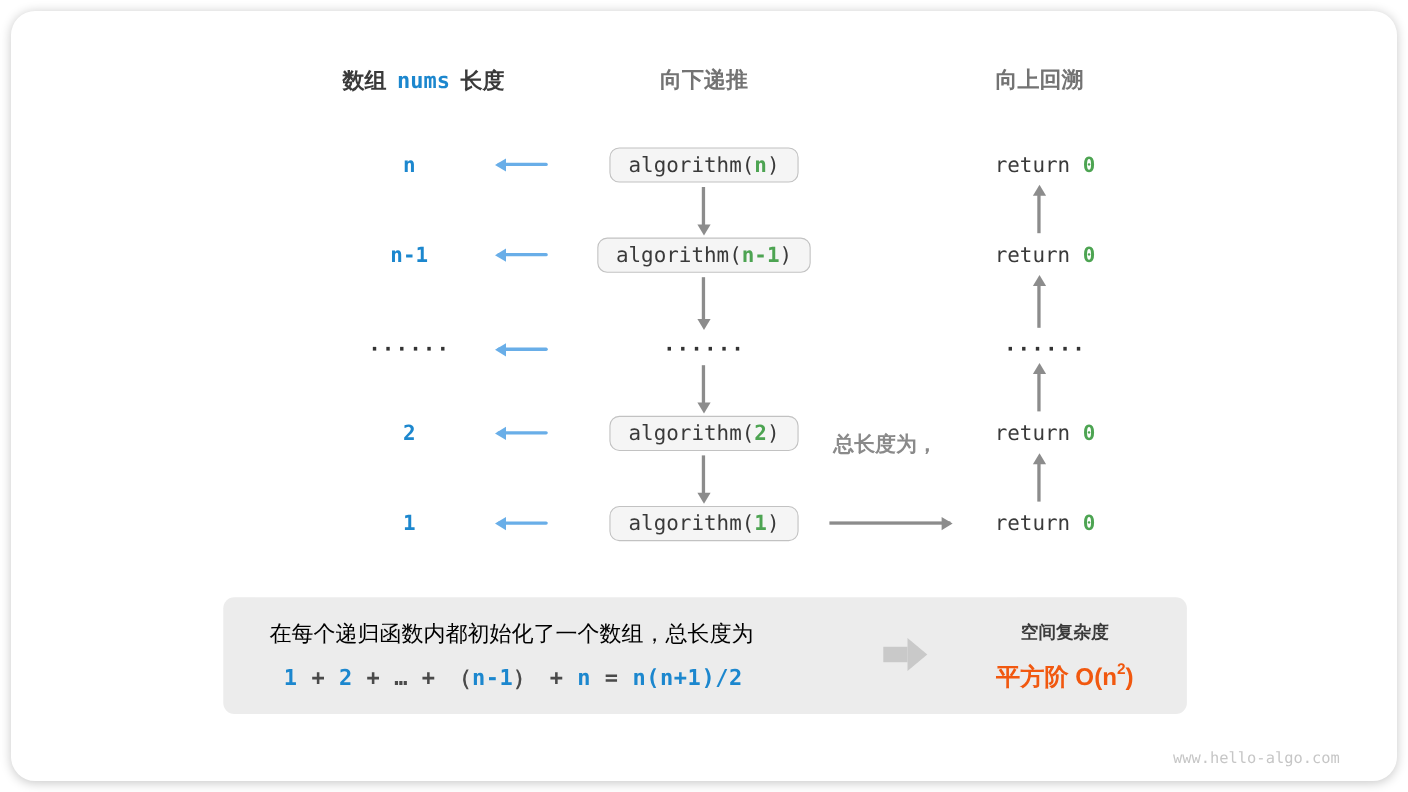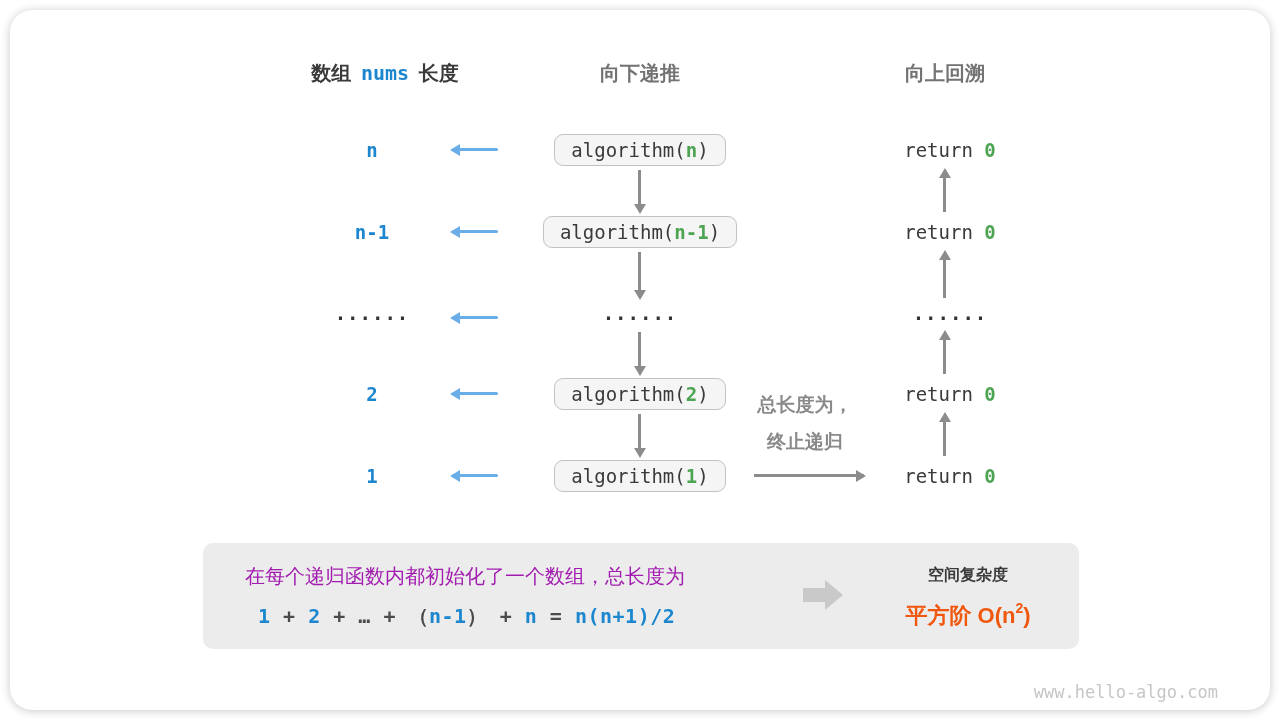--- a/index.html
+++ b/index.html
@@ -41,37 +41,37 @@
     border-bottom:10px solid #8c8c8c;}
   .arrow-right{left:744px;top:464px;width:110px;height:3px;background:#8c8c8c;}
   .arrow-right::after{content:'';position:absolute;right:-2px;top:50%;
     transform:translateY(-50%);width:0;height:0;
     border-top:6px solid transparent;border-bottom:6px solid transparent;
     border-left:10px solid #8c8c8c;}
   .trigger{left:715px;top:376px;width:160px;font-size:19px;font-weight:bold;
     color:#8a8a8a;line-height:37px;text-align:center;}
   #panel{left:193px;top:533px;width:876px;height:106px;background:#ececec;
     border-radius:10px;}
-  .panel-line1{left:42px;top:20px;font-size:20px;color:#a21caf;}
+  .panel-line1{left:42px;top:20px;font-size:20px;color:#000000;}
   .formula{left:55px;top:60px;font-size:20px;font-weight:bold;white-space:pre;
     letter-spacing:0.5px;}
   .tok-dark{color:#4a4a4a;}
   .tok-blue{color:#1c87ce;}
   .block-arrow{left:600px;top:45px;width:22px;height:14px;background:#c9c9c9;}
   .block-arrow::after{content:'';position:absolute;left:22px;top:-8px;
     width:0;height:0;border-top:15px solid transparent;
     border-bottom:15px solid transparent;border-left:18px solid #c9c9c9;}
   .result{left:655px;top:0;width:220px;text-align:center;}
   .result-title{position:absolute;left:0;top:22px;width:220px;font-size:16px;
     font-weight:bold;color:#3a3a3a;}
   .result-formula{position:absolute;left:0;top:58px;width:220px;font-size:22px;
     font-weight:bold;color:#f1580f;white-space:pre;}
   .result-formula sup{font-size:14px;position:relative;top:-2px;}
   .watermark{right:52px;top:672px;font-family:"DejaVu Sans Mono", monospace;
-    font-size:17px;color:#c6c6c6;}
+    font-size:14px;color:#c6c6c6;}
 </style>
 </head>
 <body>
 
 <div id="card">
 
   <div class="abs hdr center" style="left:255px;top:50px;width:240px;">
     <span>数组</span>
     <span class="mono blue" style="margin:0 4px;">nums</span>
     <span>长度</span>
@@ -117,21 +117,20 @@
   <div class="abs v-arrow down" style="left:628px;top:322px;height:36px;"></div>
   <div class="abs v-arrow down" style="left:628px;top:404px;height:36px;"></div>
 
   <div class="abs v-arrow up" style="left:933px;top:166px;height:36px;"></div>
   <div class="abs v-arrow up" style="left:933px;top:248px;height:40px;"></div>
   <div class="abs v-arrow up" style="left:933px;top:328px;height:36px;"></div>
   <div class="abs v-arrow up" style="left:933px;top:410px;height:36px;"></div>
 
   <div class="abs trigger">
     <div>总长度为，</div>
-    <div>终止递归</div>
   </div>
   <div class="abs arrow-right"></div>
 
   <div class="abs" id="panel">
     <div class="abs panel-line1">在每个递归函数内都初始化了一个数组，总长度为</div>
     <div class="abs formula mono"><span class="tok-blue">1</span><span class="tok-dark"> + </span><span class="tok-blue">2</span><span class="tok-dark"> + </span><span class="tok-dark">…</span><span class="tok-dark"> + </span><span class="tok-dark">（</span><span class="tok-blue">n-1</span><span class="tok-dark">）</span><span class="tok-dark"> + </span><span class="tok-blue">n</span><span class="tok-dark"> = </span><span class="tok-blue">n(n+1)/2</span></div>
     <div class="abs block-arrow"></div>
     <div class="abs result">
       <div class="result-title">空间复杂度</div>
       <div class="result-formula"><span>平方阶 O(n</span><sup>2</sup><span>)</span></div>

